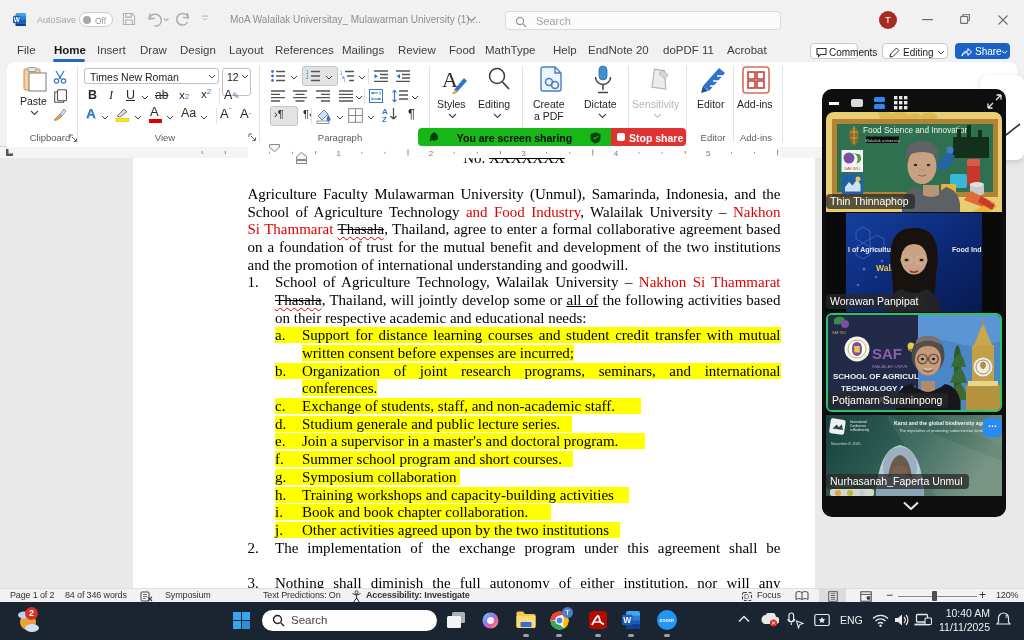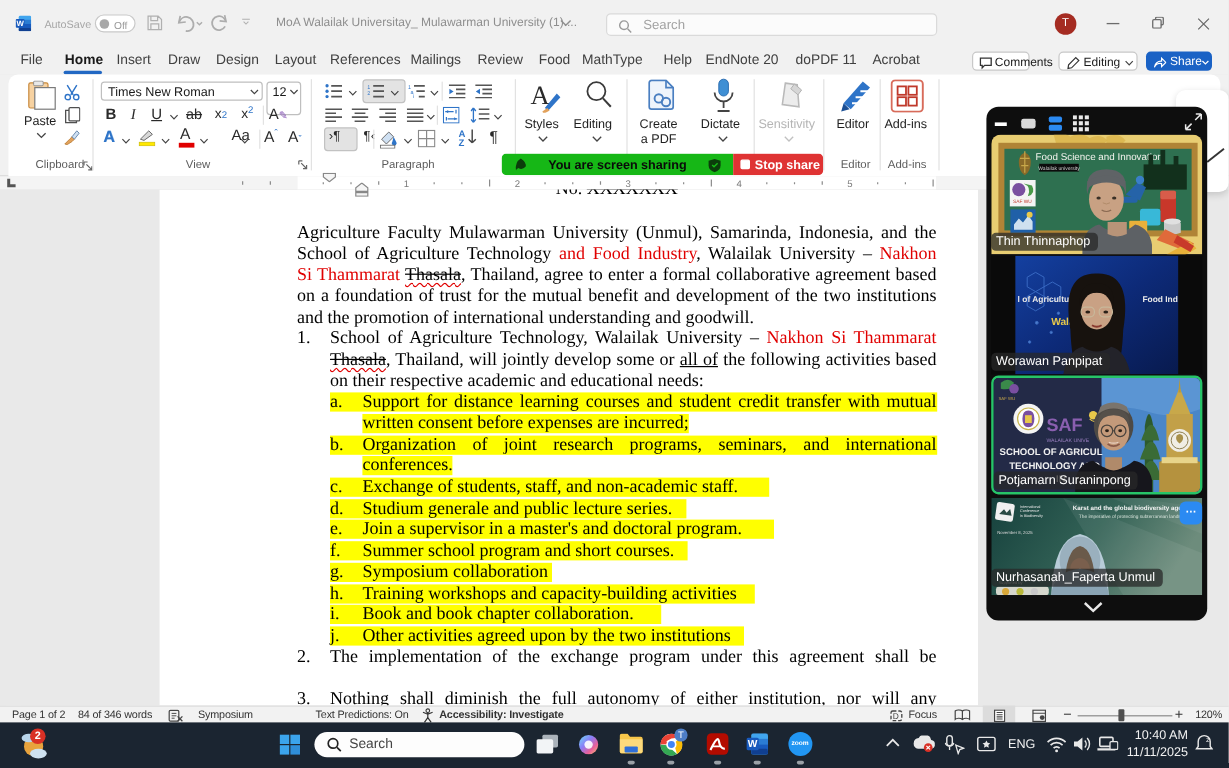--- a/index.html
+++ b/index.html
@@ -259,21 +259,21 @@
     <rect x="1" y="11.5" width="13" height="3" fill="#ffe800" stroke="#c7b500" stroke-width="0.5"></rect>
   </svg>
   <svg class="abs" style="left:134px;top:53px;" width="8" height="6" viewBox="0 0 8 6">
       <path d="M1 1 l3 3 3-3" fill="none" stroke="#444" stroke-width="1"></path>
     </svg>
   <div class="abs" style="left:150px;top:42px;font-size:13px;color:#2a2a2a;">A</div>
   <div class="abs" style="left:149px;top:57px;width:13px;height:3.5px;background:#e00000;"></div>
   <svg class="abs" style="left:166px;top:53px;" width="8" height="6" viewBox="0 0 8 6">
       <path d="M1 1 l3 3 3-3" fill="none" stroke="#444" stroke-width="1"></path>
     </svg>
-  <div class="abs" style="left:181px;top:44px;font-size:12.5px;color:#2a2a2a;margin-left:12px;">Aa</div>
+  <div class="abs" style="left:181px;top:44px;font-size:12.5px;color:#2a2a2a;">Aa</div>
   <svg class="abs" style="left:200px;top:53px;" width="8" height="6" viewBox="0 0 8 6">
       <path d="M1 1 l3 3 3-3" fill="none" stroke="#444" stroke-width="1"></path>
     </svg>
   <div class="vdiv" style="left:216px;top:46px;height:16px;"></div>
   <div class="abs" style="left:220px;top:44px;font-size:13px;color:#2a2a2a;">A<span style="font-size:8px;vertical-align:5px;color:#2e74c8;">ˆ</span></div>
   <div class="abs" style="left:240px;top:44px;font-size:13px;color:#2a2a2a;">A<span style="font-size:8px;color:#2e74c8;">ˇ</span></div>
   <div class="grp-label" style="left:135px;width:60px;">View</div>
   <svg class="abs" style="left:248px;top:71px;" width="9" height="9" viewBox="0 0 9 9">
       <path d="M1 1 h3 M1 1 v3 M3 3 l4 4 M7.5 4.5 v3 h-3" fill="none" stroke="#666" stroke-width="1"></path>
     </svg>

